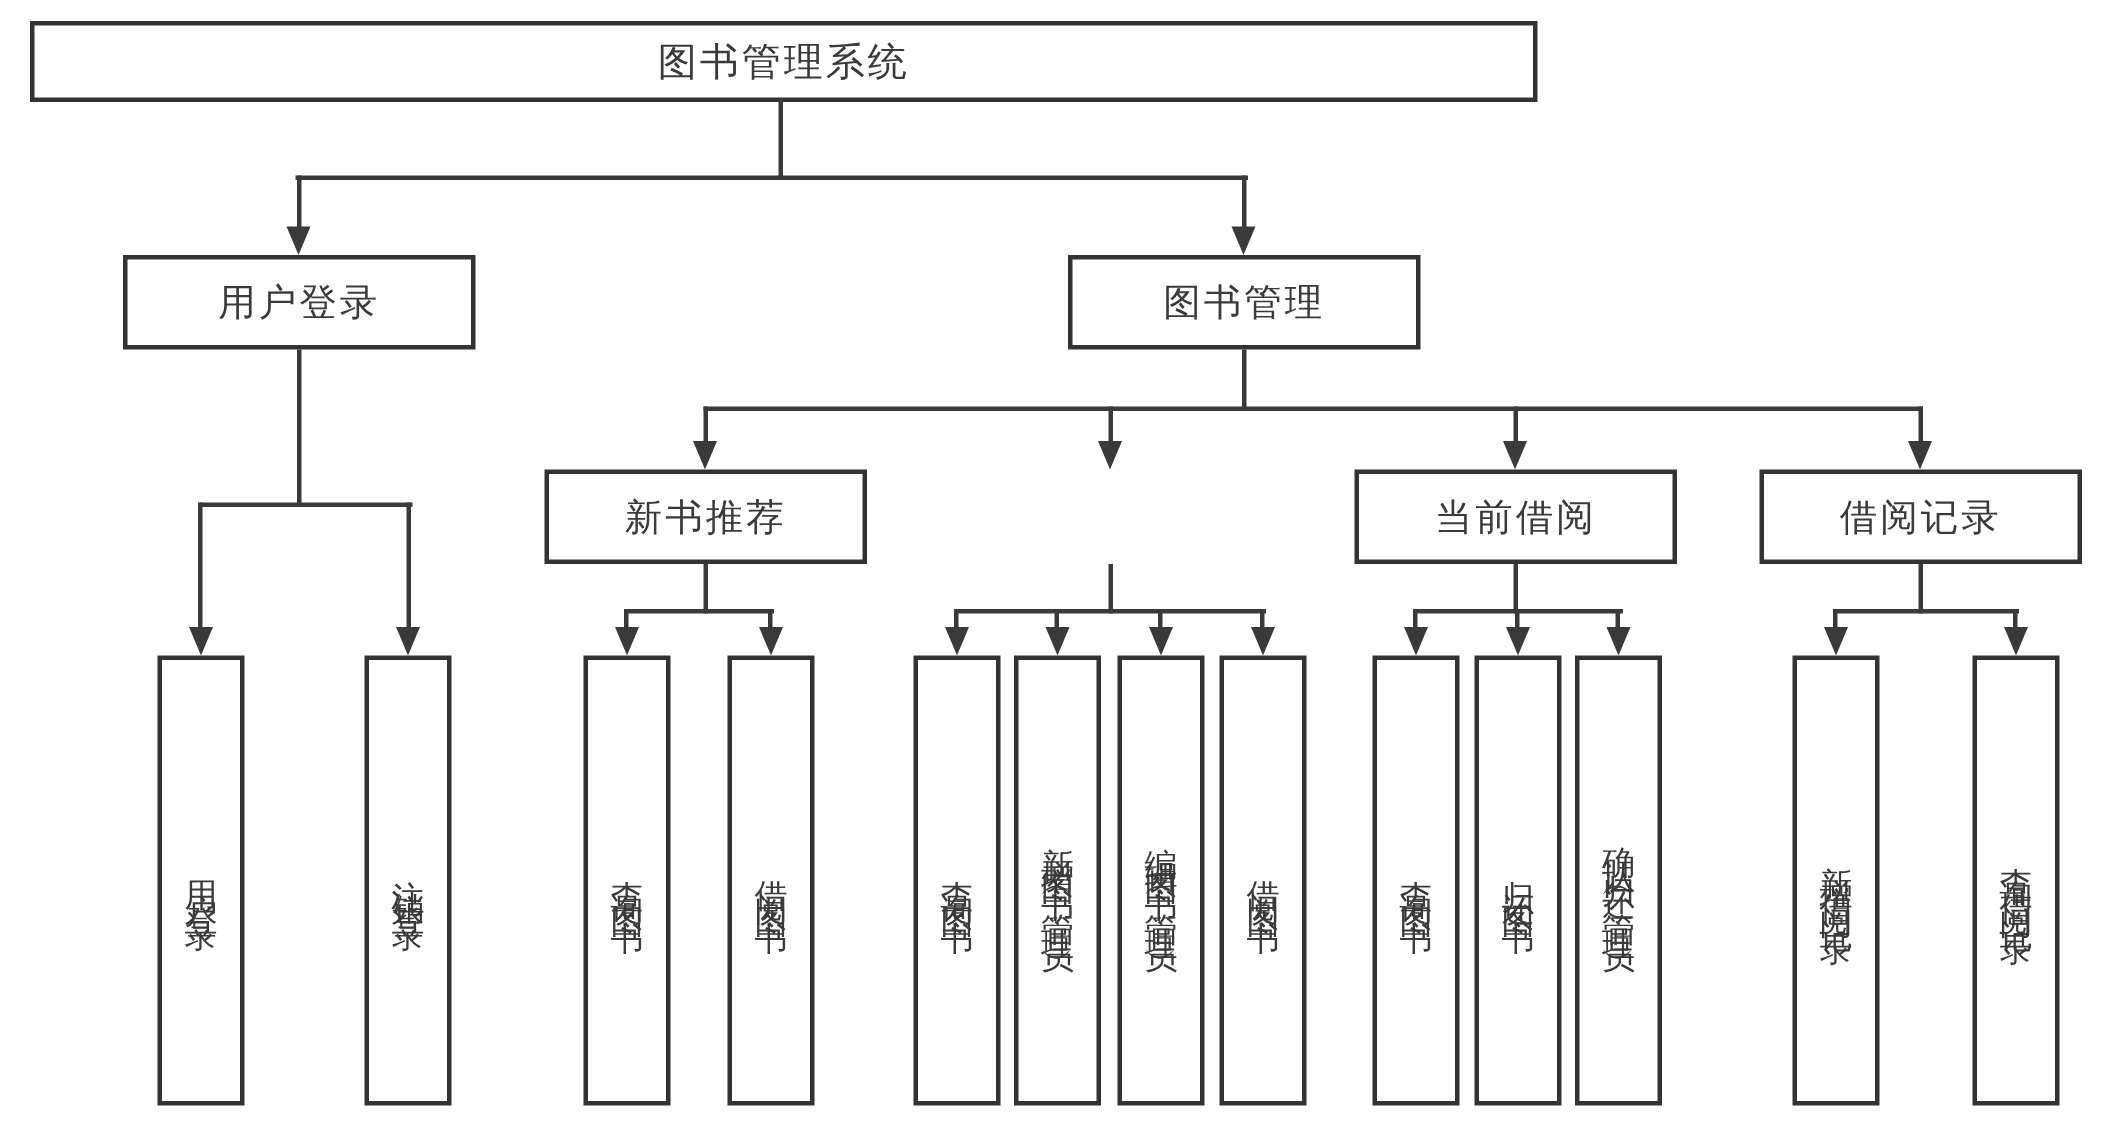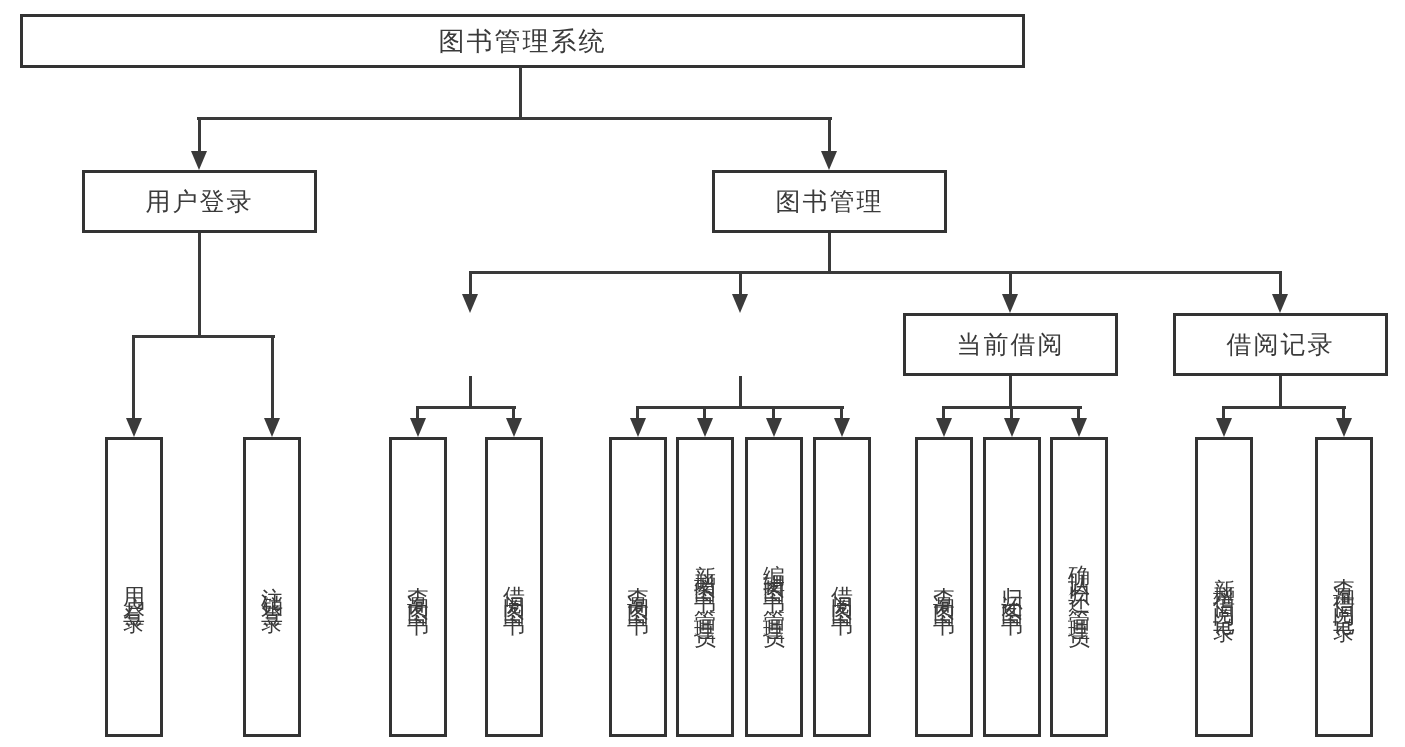--- a/index.html
+++ b/index.html
@@ -80,20 +80,21 @@
   <div class="line" style="left:469px;top:271px;width:813px;height:3px"></div>
   <div class="line" style="left:469px;top:271px;width:3px;height:26px"></div>
   <div class="tri" style="left:462px;top:294px"></div>
   <div class="line" style="left:739px;top:271px;width:3px;height:26px"></div>
   <div class="tri" style="left:732px;top:294px"></div>
   <div class="line" style="left:1009px;top:271px;width:3px;height:26px"></div>
   <div class="tri" style="left:1002px;top:294px"></div>
   <div class="line" style="left:1279px;top:271px;width:3px;height:26px"></div>
   <div class="tri" style="left:1272px;top:294px"></div>
 
+  <div class="box hbox" style="left:363px;top:313px;width:215px;height:63px">新书推荐</div>
   <div class="box hbox" style="left:903px;top:313px;width:215px;height:63px">当前借阅</div>
   <div class="box hbox" style="left:1173px;top:313px;width:215px;height:63px">借阅记录</div>
 
   <div class="line" style="left:469px;top:376px;width:3px;height:33px"></div>
   <div class="line" style="left:417px;top:406px;width:99px;height:3px"></div>
   <div class="line" style="left:416px;top:406px;width:3px;height:14px"></div>
   <div class="tri" style="left:410px;top:418px"></div>
   <div class="line" style="left:512px;top:406px;width:3px;height:14px"></div>
   <div class="tri" style="left:506px;top:418px"></div>
 

